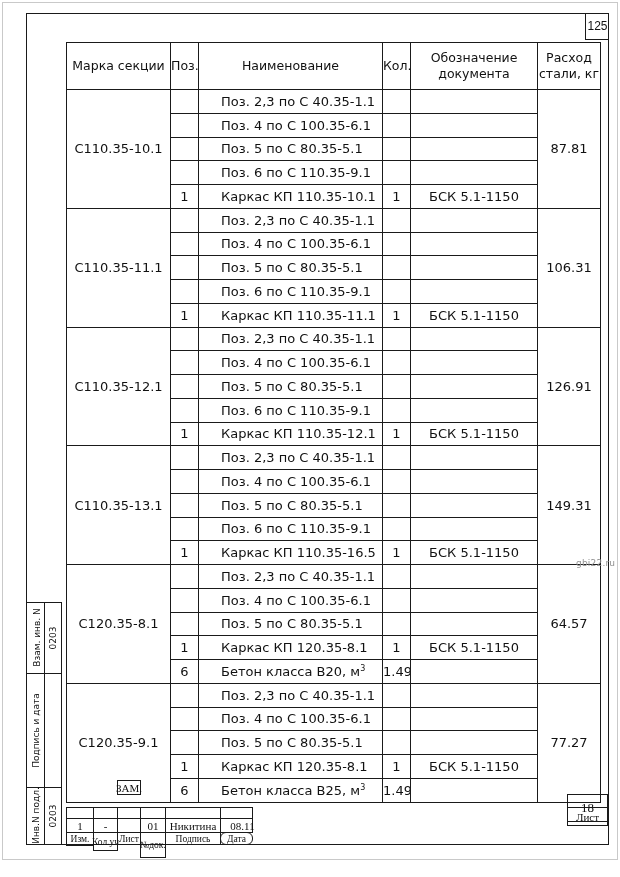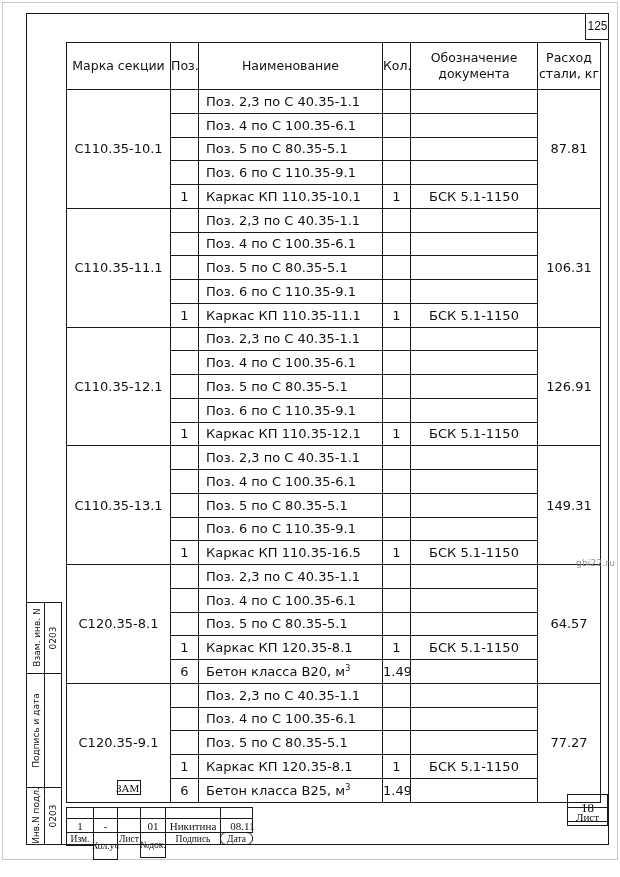--- a/index.html
+++ b/index.html
@@ -13,21 +13,21 @@
                border-left:1.2px solid #1a1a1a;border-bottom:1.2px solid #1a1a1a;
                box-sizing:border-box;display:flex;align-items:center;justify-content:center;
                font-family:Liberation Sans, sans-serif;font-size:12px;}
   
   #table-wrap{position:absolute;left:66px;top:42px;}
   table{border-collapse:collapse;table-layout:fixed;width:534px;}
   th,td{border:1.5px solid #1a1a1a;padding:0;color:#111;}
   th{height:46px;font-weight:normal;font-size:12.5px;line-height:1.25;
      white-space:normal;text-align:center;}
   td{height:22.75px;font-size:13px;text-align:center;white-space:nowrap;overflow:hidden;}
-  td.c-name{text-align:left;padding-left:7px;}
+  td.c-name{text-align:left;padding-left:22px;}
   td.c-name sup{font-size:8px;line-height:0;vertical-align:super;}
   td.c-mark,td.c-steel{vertical-align:middle;}
   
   .watermark{position:absolute;left:576px;top:558px;font-size:9px;color:#909090;
              z-index:5;letter-spacing:0.2px;}
   
   .cell{position:absolute;border:1px solid #1a1a1a;box-sizing:border-box;
         display:flex;align-items:center;justify-content:center;background:transparent;}
   .serif{font-family:"Liberation Serif",serif;}
   .tb-val{font-size:11px;}
@@ -290,21 +290,21 @@
   <div class="cell" style="left:220px;top:807px;width:33px;height:12px;"></div>
 
   <div class="cell serif tb-val" style="left:66px;top:818px;width:28px;height:15px;">1</div>
   <div class="cell serif tb-val" style="left:93px;top:818px;width:25px;height:15px;">-</div>
   <div class="cell serif tb-val" style="left:117px;top:780px;width:24px;height:15px;">ЗАМ.</div>
   <div class="cell serif tb-val" style="left:140px;top:818px;width:26px;height:15px;">01</div>
   <div class="cell serif tb-val" style="left:165px;top:818px;width:56px;height:15px;">Никитина</div>
   <div class="cell serif tb-val" style="left:220px;top:818px;width:33px;height:15px;padding-left:12px;">08.11</div>
 
   <div class="cell serif tb-lab" style="left:66px;top:832px;width:28px;height:14px;">Изм.</div>
-  <div class="cell serif tb-lab" style="left:93px;top:832px;width:25px;height:28px;">Кол.уч</div>
+  <div class="cell serif tb-lab" style="left:93px;top:832px;width:25px;height:19px;">Кол.уч</div>
   <div class="cell serif tb-lab" style="left:117px;top:832px;width:24px;height:13px;">Лист</div>
   <div class="cell serif tb-lab" style="left:140px;top:832px;width:26px;height:26px;">№док.</div>
   <div class="cell serif tb-lab" style="left:165px;top:832px;width:56px;height:13px;">Подпись</div>
   <div class="cell serif tb-lab" style="left:220px;top:832px;width:33px;height:13px;border-radius:6px;">Дата</div>
 
   <div class="cell serif tb-sheetlab" style="left:567px;top:807px;width:41px;height:19px;">Лист</div>
   <div class="cell serif tb-sheetnum" style="left:567px;top:794px;width:41px;height:28px;">18</div>
 
 </div>
 

